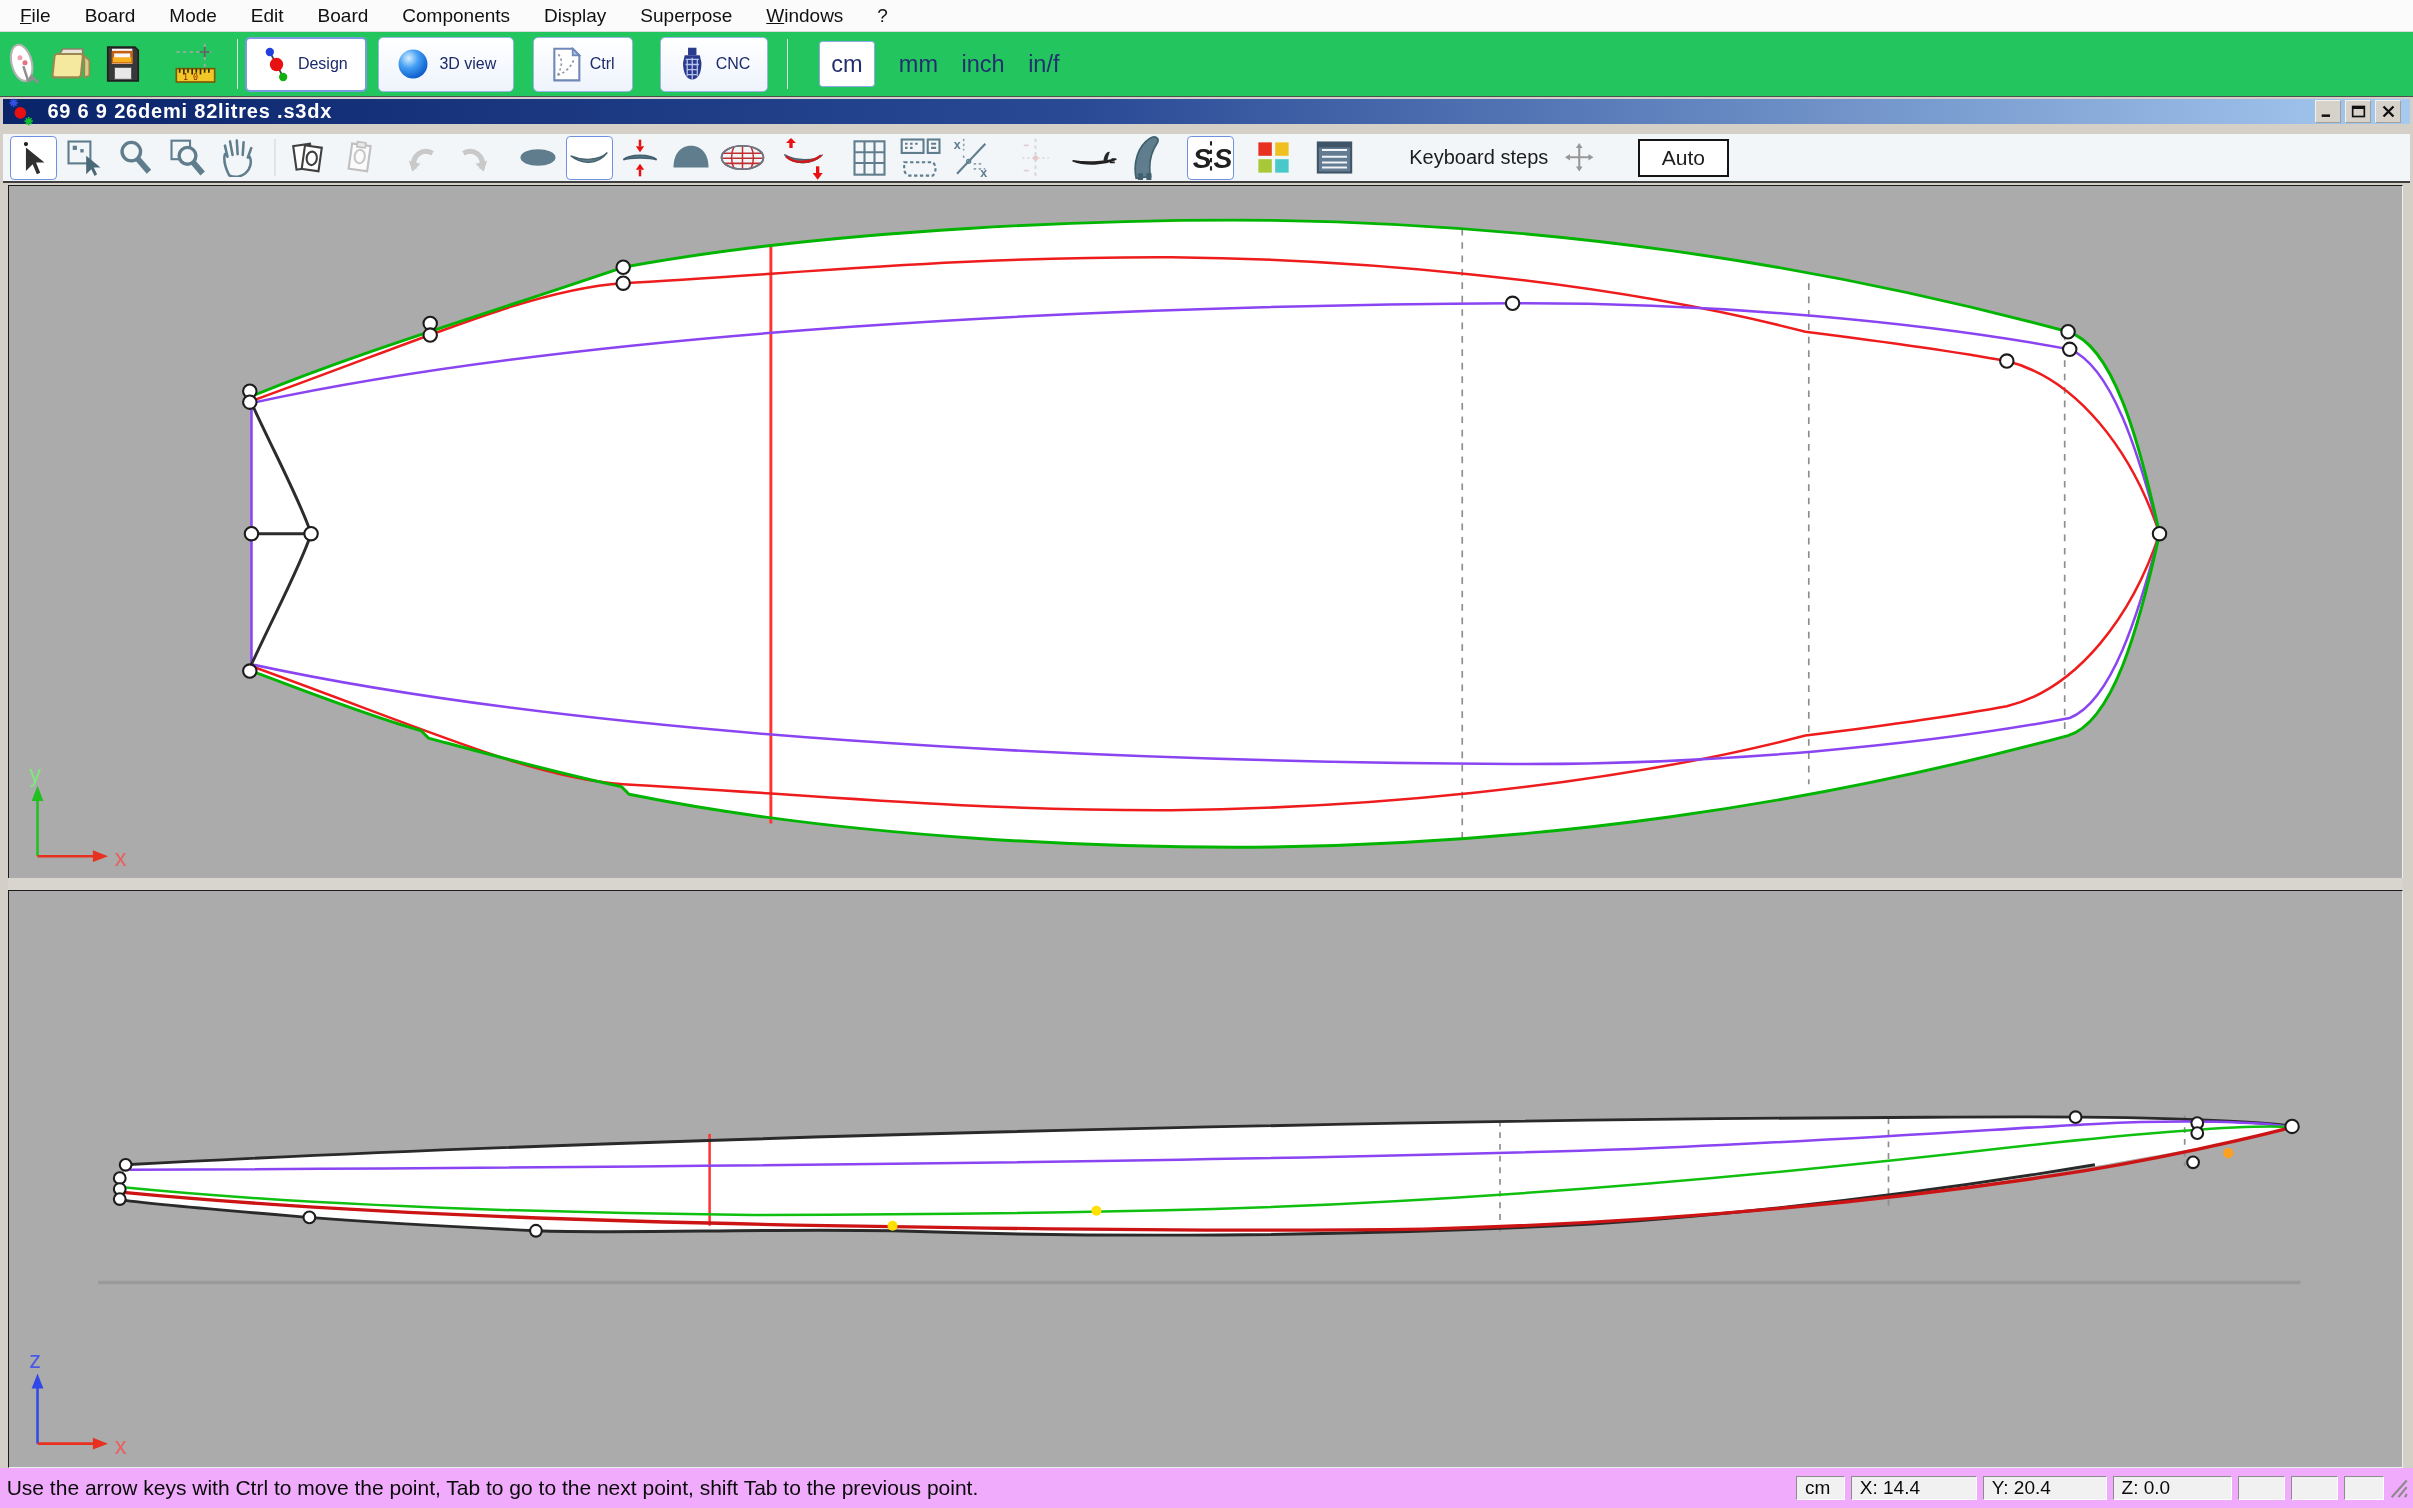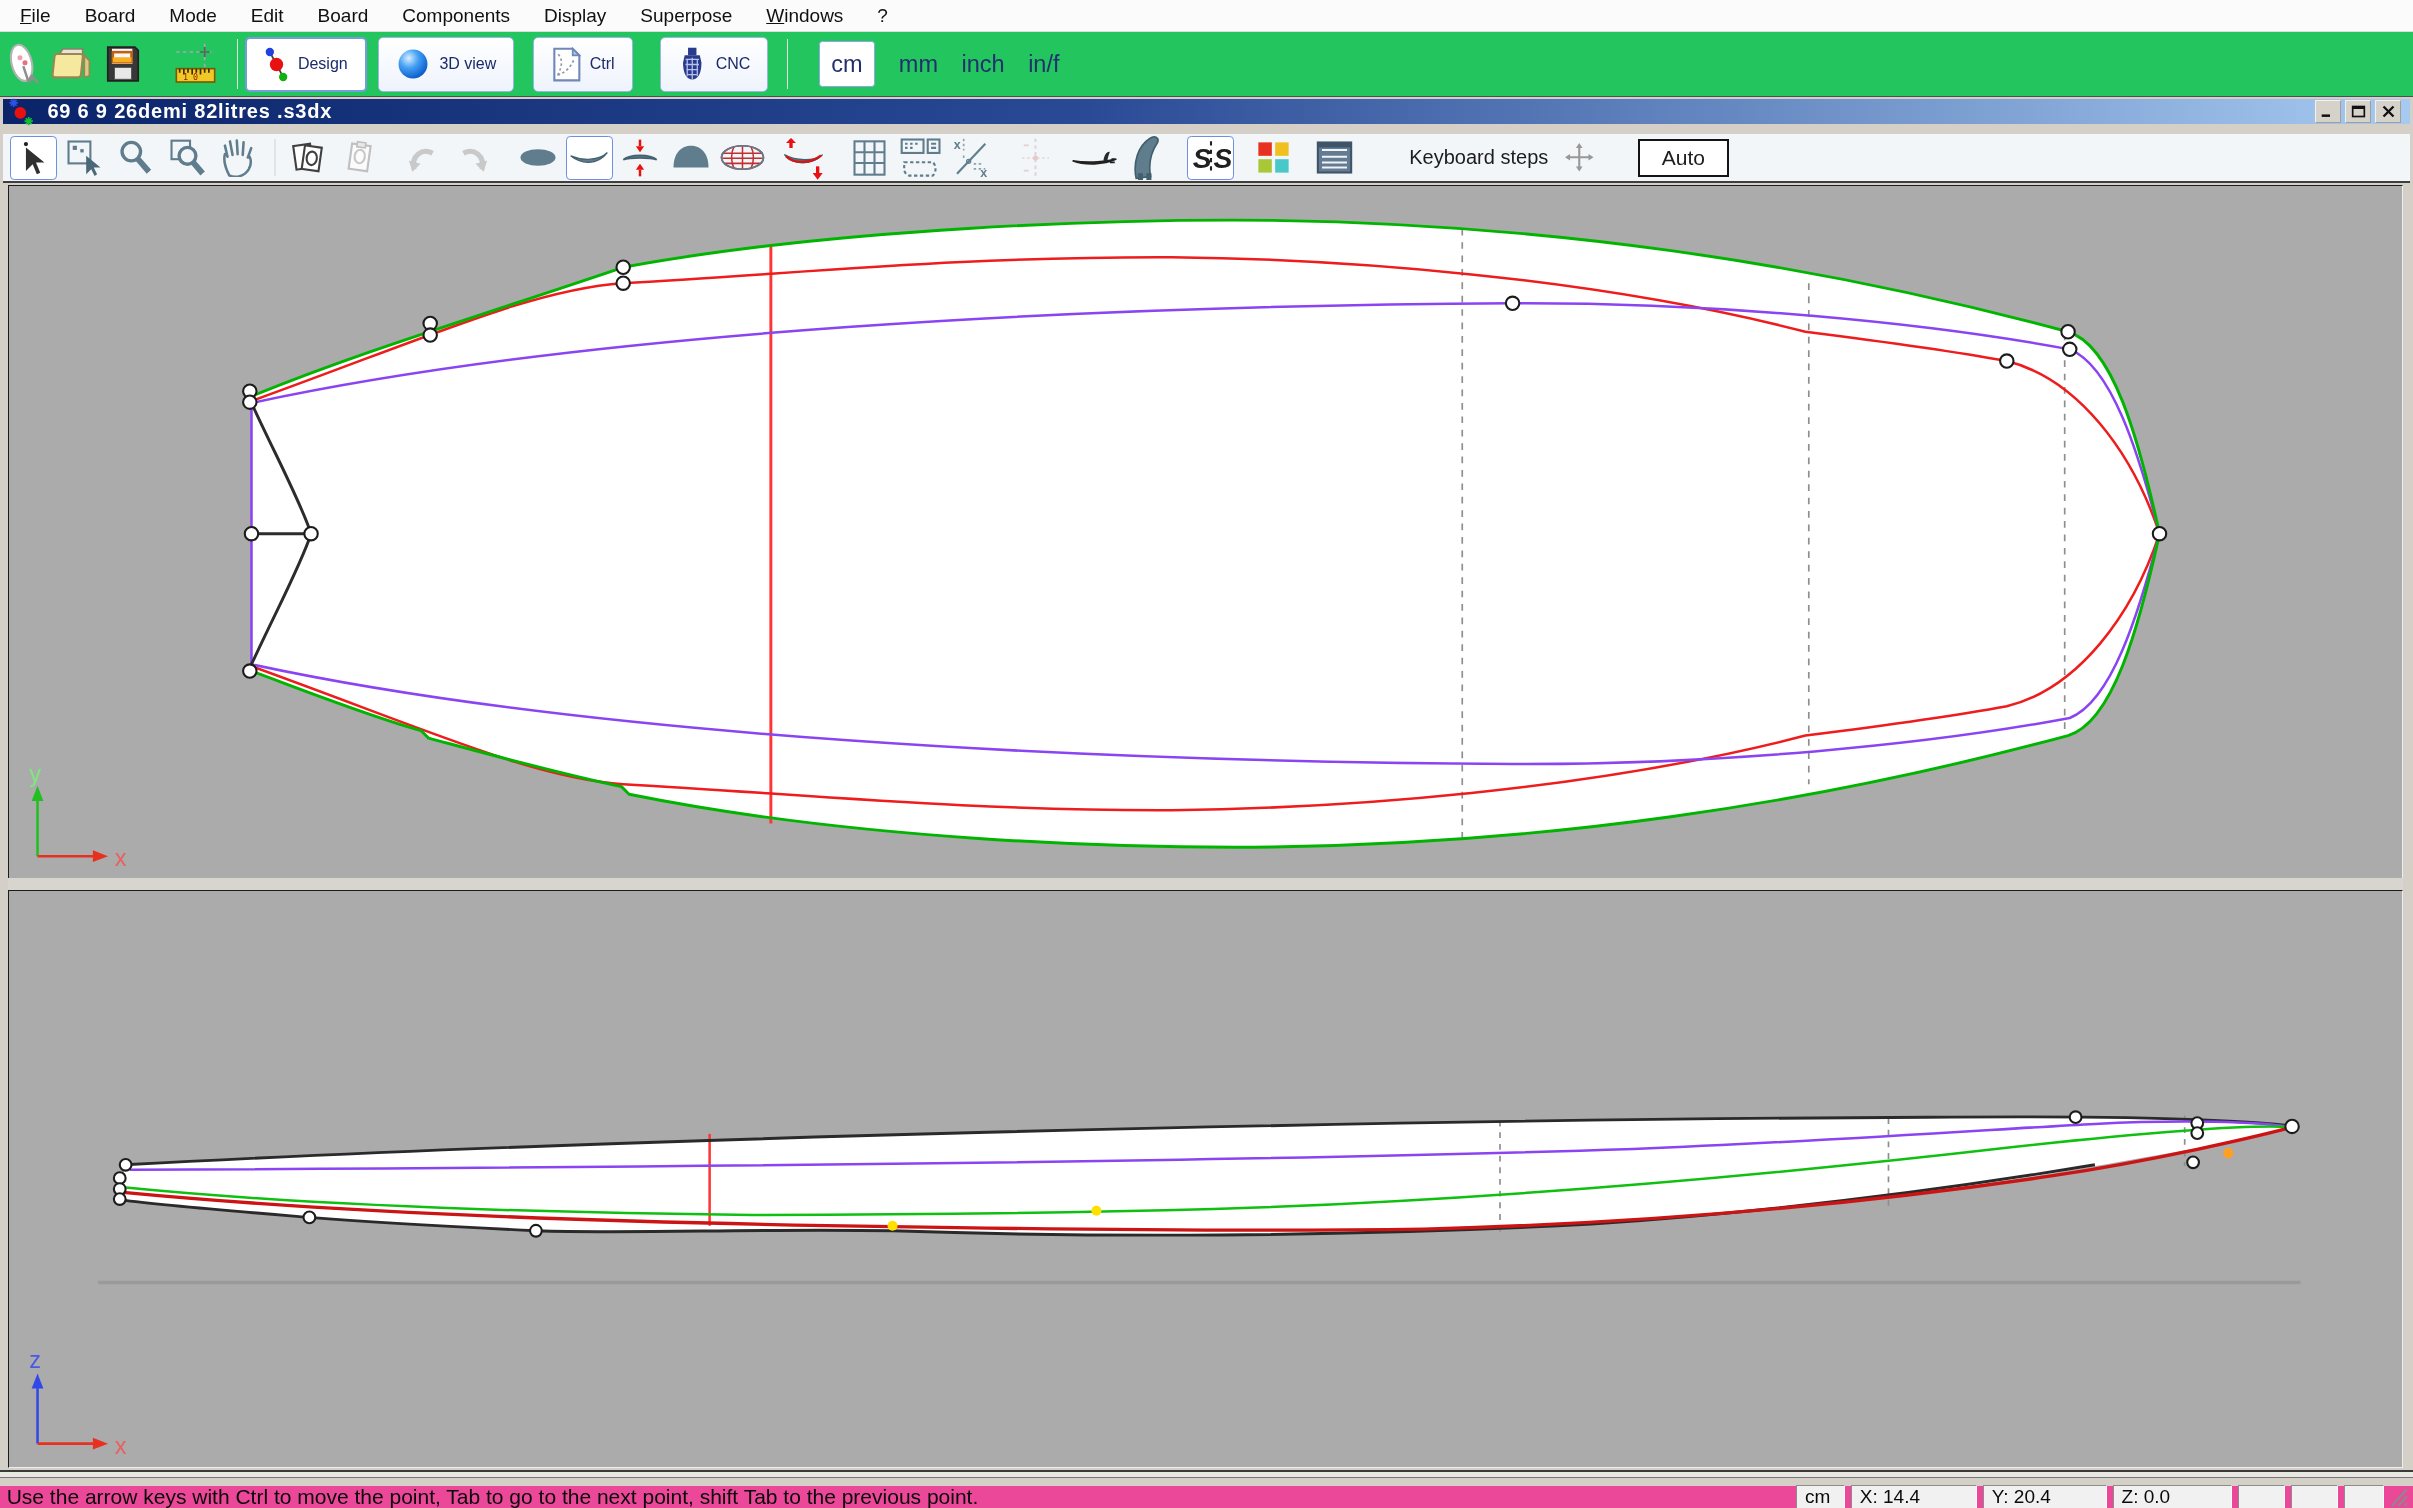--- a/index.html
+++ b/index.html
@@ -49,22 +49,22 @@
     border-right:1.7px solid #eeeeee; }
   .canvas svg { display:block; width:100%; height:100%; }
   #canvas-top { top:185px; height:693px; }
   .canvas-sep { position:absolute; top:878px; left:8.4px; width:2395px; height:11.7px; background:#d8d5ce; }
   #canvas-bottom { top:890px; height:578px; border-bottom:1.7px solid #eeeeee; }
 
   .window-bottom { position:absolute; top:1470px; left:0; right:0; height:8.4px;
     background:#e9e7e2; border-top:2.5px solid #3a3a3a; border-bottom:1.7px solid #777; }
 
   
-  .statusbar { position:absolute; bottom:0; left:0; right:0; height:22px;
-    background:#ec4899; display:flex; align-items:center; font-size:21px; color:#0a0a0a; }
+  .statusbar { position:absolute; bottom:0; left:0; right:0; height:40px;
+    background:#f0abfc; display:flex; align-items:center; font-size:21px; color:#0a0a0a; }
   .status-msg { margin-left:6.7px; white-space:nowrap; }
   .status-cells { margin-left:auto; display:flex; gap:5.9px; align-items:center; margin-right:5px; }
   .cell { height:24px; border:1.7px solid; border-color:#8c8c8c #ffffff #ffffff #8c8c8c;
     font-size:19px; display:flex; align-items:center; padding:0 7.5px; background:#f1f1f1; white-space:nowrap; }
   .grip { width:18.4px; height:22px; }
 
   .ic { display:block; }
 </style>
 </head>
 <body>

